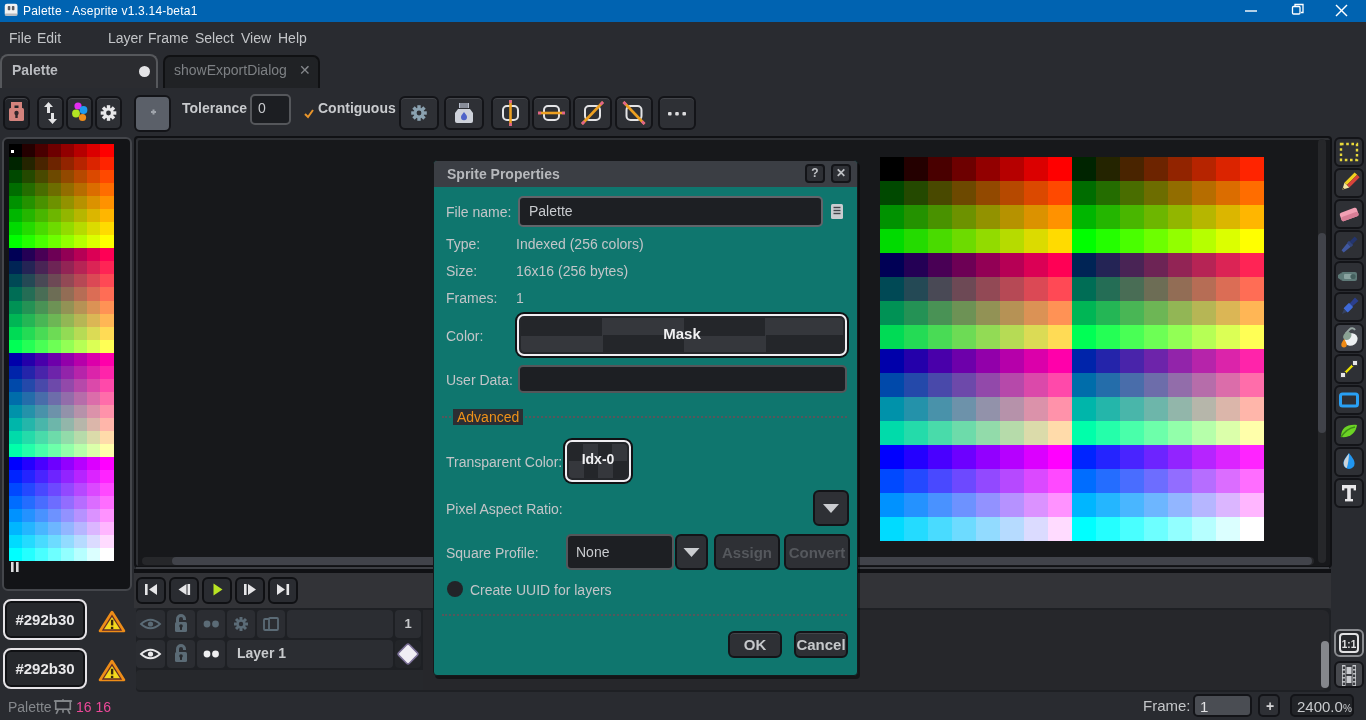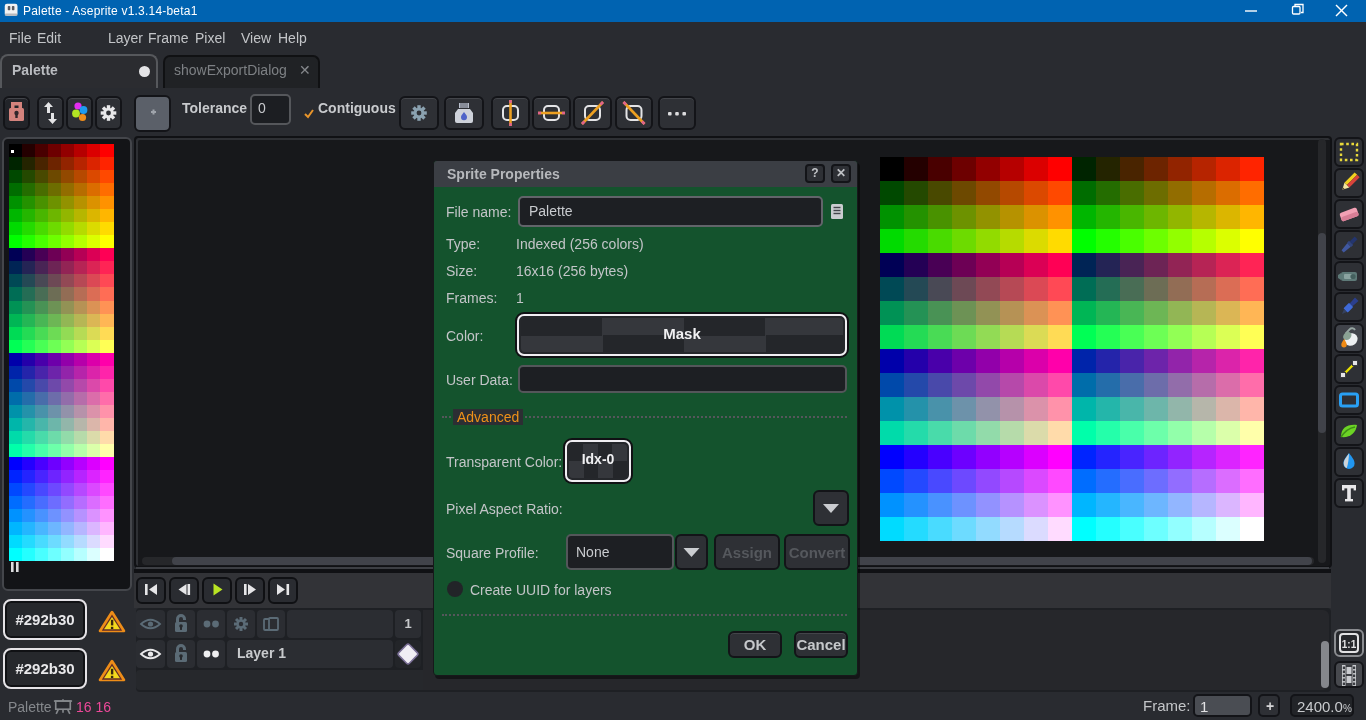--- a/index.html
+++ b/index.html
@@ -56,21 +56,21 @@
 .pbtn { position:absolute; top:577px; width:30px; height:27px; background:#2a2c31;
   border:2px solid #0f1013; border-radius:6px; }
 #timeline { left:136px; top:608px; width:1195px; height:84px; background:#1e2024; border-radius:4px; }
 .tlcell { position:absolute; background:#2b2d32; }
 .colorbtn { position:absolute; left:3px; width:84px; height:41px; background:#26282c;
   border:2px solid #e4e2e6; border-radius:8px; box-shadow:0 0 0 2px #101114 inset; }
 .colorbtn span { position:absolute; width:100%; text-align:center; top:10px; font-size:15px; font-weight:bold; color:#e8e8ea; }
 #statusl { left:8px; top:699px; font-size:14px; color:#85888c; }
 
 
-#dialog { left:433px; top:160px; width:425px; height:516px; background:#14532d;
+#dialog { left:433px; top:160px; width:425px; height:516px; background:#0f766e;
   border:1px solid #17181b; border-radius:4px; box-shadow:2px 3px 0 rgba(0,0,0,0.45); }
 #dlgtitle { left:0; top:0; width:100%; height:26px; background:#3b3e44; border-radius:3px 3px 0 0; }
 #dlgtitle span { position:absolute; left:13px; top:5px; font-size:14px; font-weight:bold; color:#b6b8bc; }
 .dbtn { position:absolute; top:3px; width:20px; height:19px; background:#2e3035; border:2px solid #131418; border-radius:4px; color:#c0c2c6; font-size:12px; font-weight:bold; text-align:center; line-height:15px; }
 .dlabel { position:absolute; left:12px; font-size:14px; color:#c3c5c8; }
 .dvalue { position:absolute; left:82px; font-size:14px; color:#c3c5c8; }
 .dinput { position:absolute; background:#1d1f23; border:2px solid #5a5c60; border-radius:5px; }
 </style>
 </head>
 <body>
@@ -93,21 +93,21 @@
         <line x1="103" y1="5" x2="92" y2="16"></line>
       </g>
   </svg>
 
   <div class="abs" id="menubar">
     <span class="menuitem" style="left:9px;">File</span>
     <span class="menuitem" style="left:37px;">Edit</span>
     <span class="menuitem" style="left:66px;margin-top:36px;">Sprite</span>
     <span class="menuitem" style="left:108px;">Layer</span>
     <span class="menuitem" style="left:148px;">Frame</span>
-    <span class="menuitem" style="left:195px;">Pixel</span>
+    <span class="menuitem" style="left:195px;">Select</span>
     <span class="menuitem" style="left:241px;">View</span>
     <span class="menuitem" style="left:278px;">Help</span>
   </div>
 
   <div class="abs" id="tabrow">
     <div class="tab-active">
         <span>Palette</span>
         <div class="tab-dot"></div>
       </div>
     <div class="tab-inactive">

